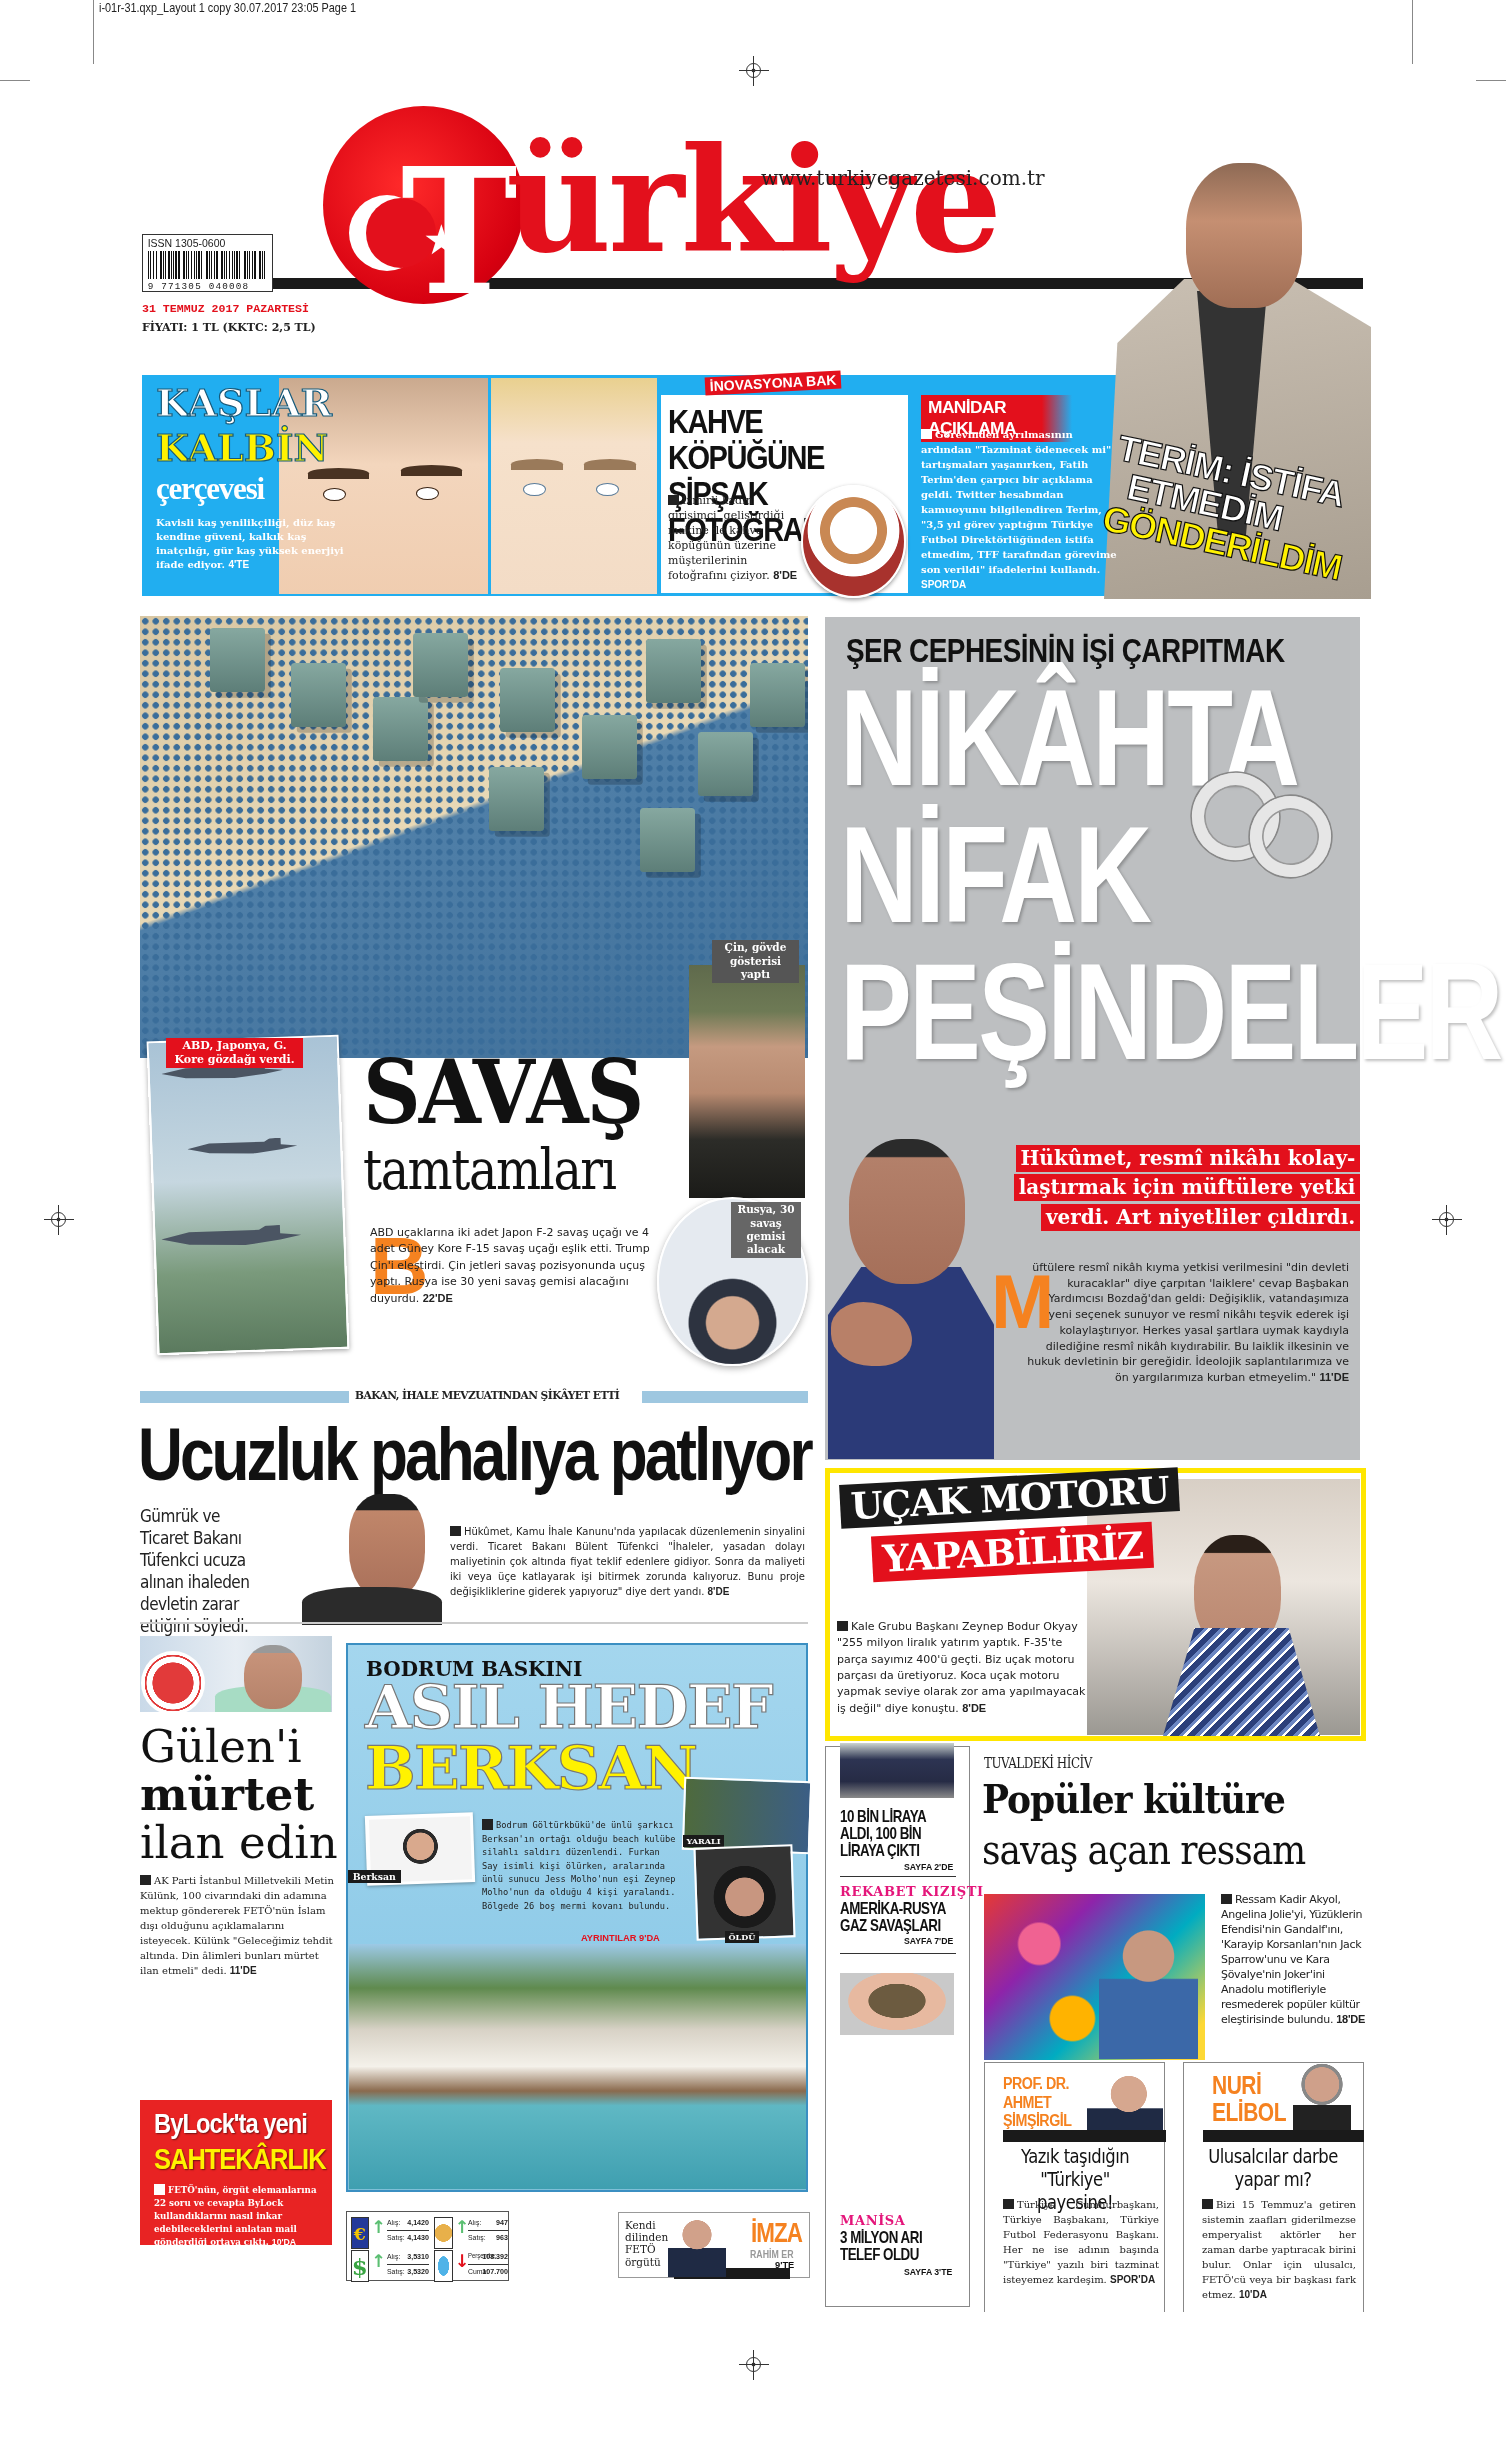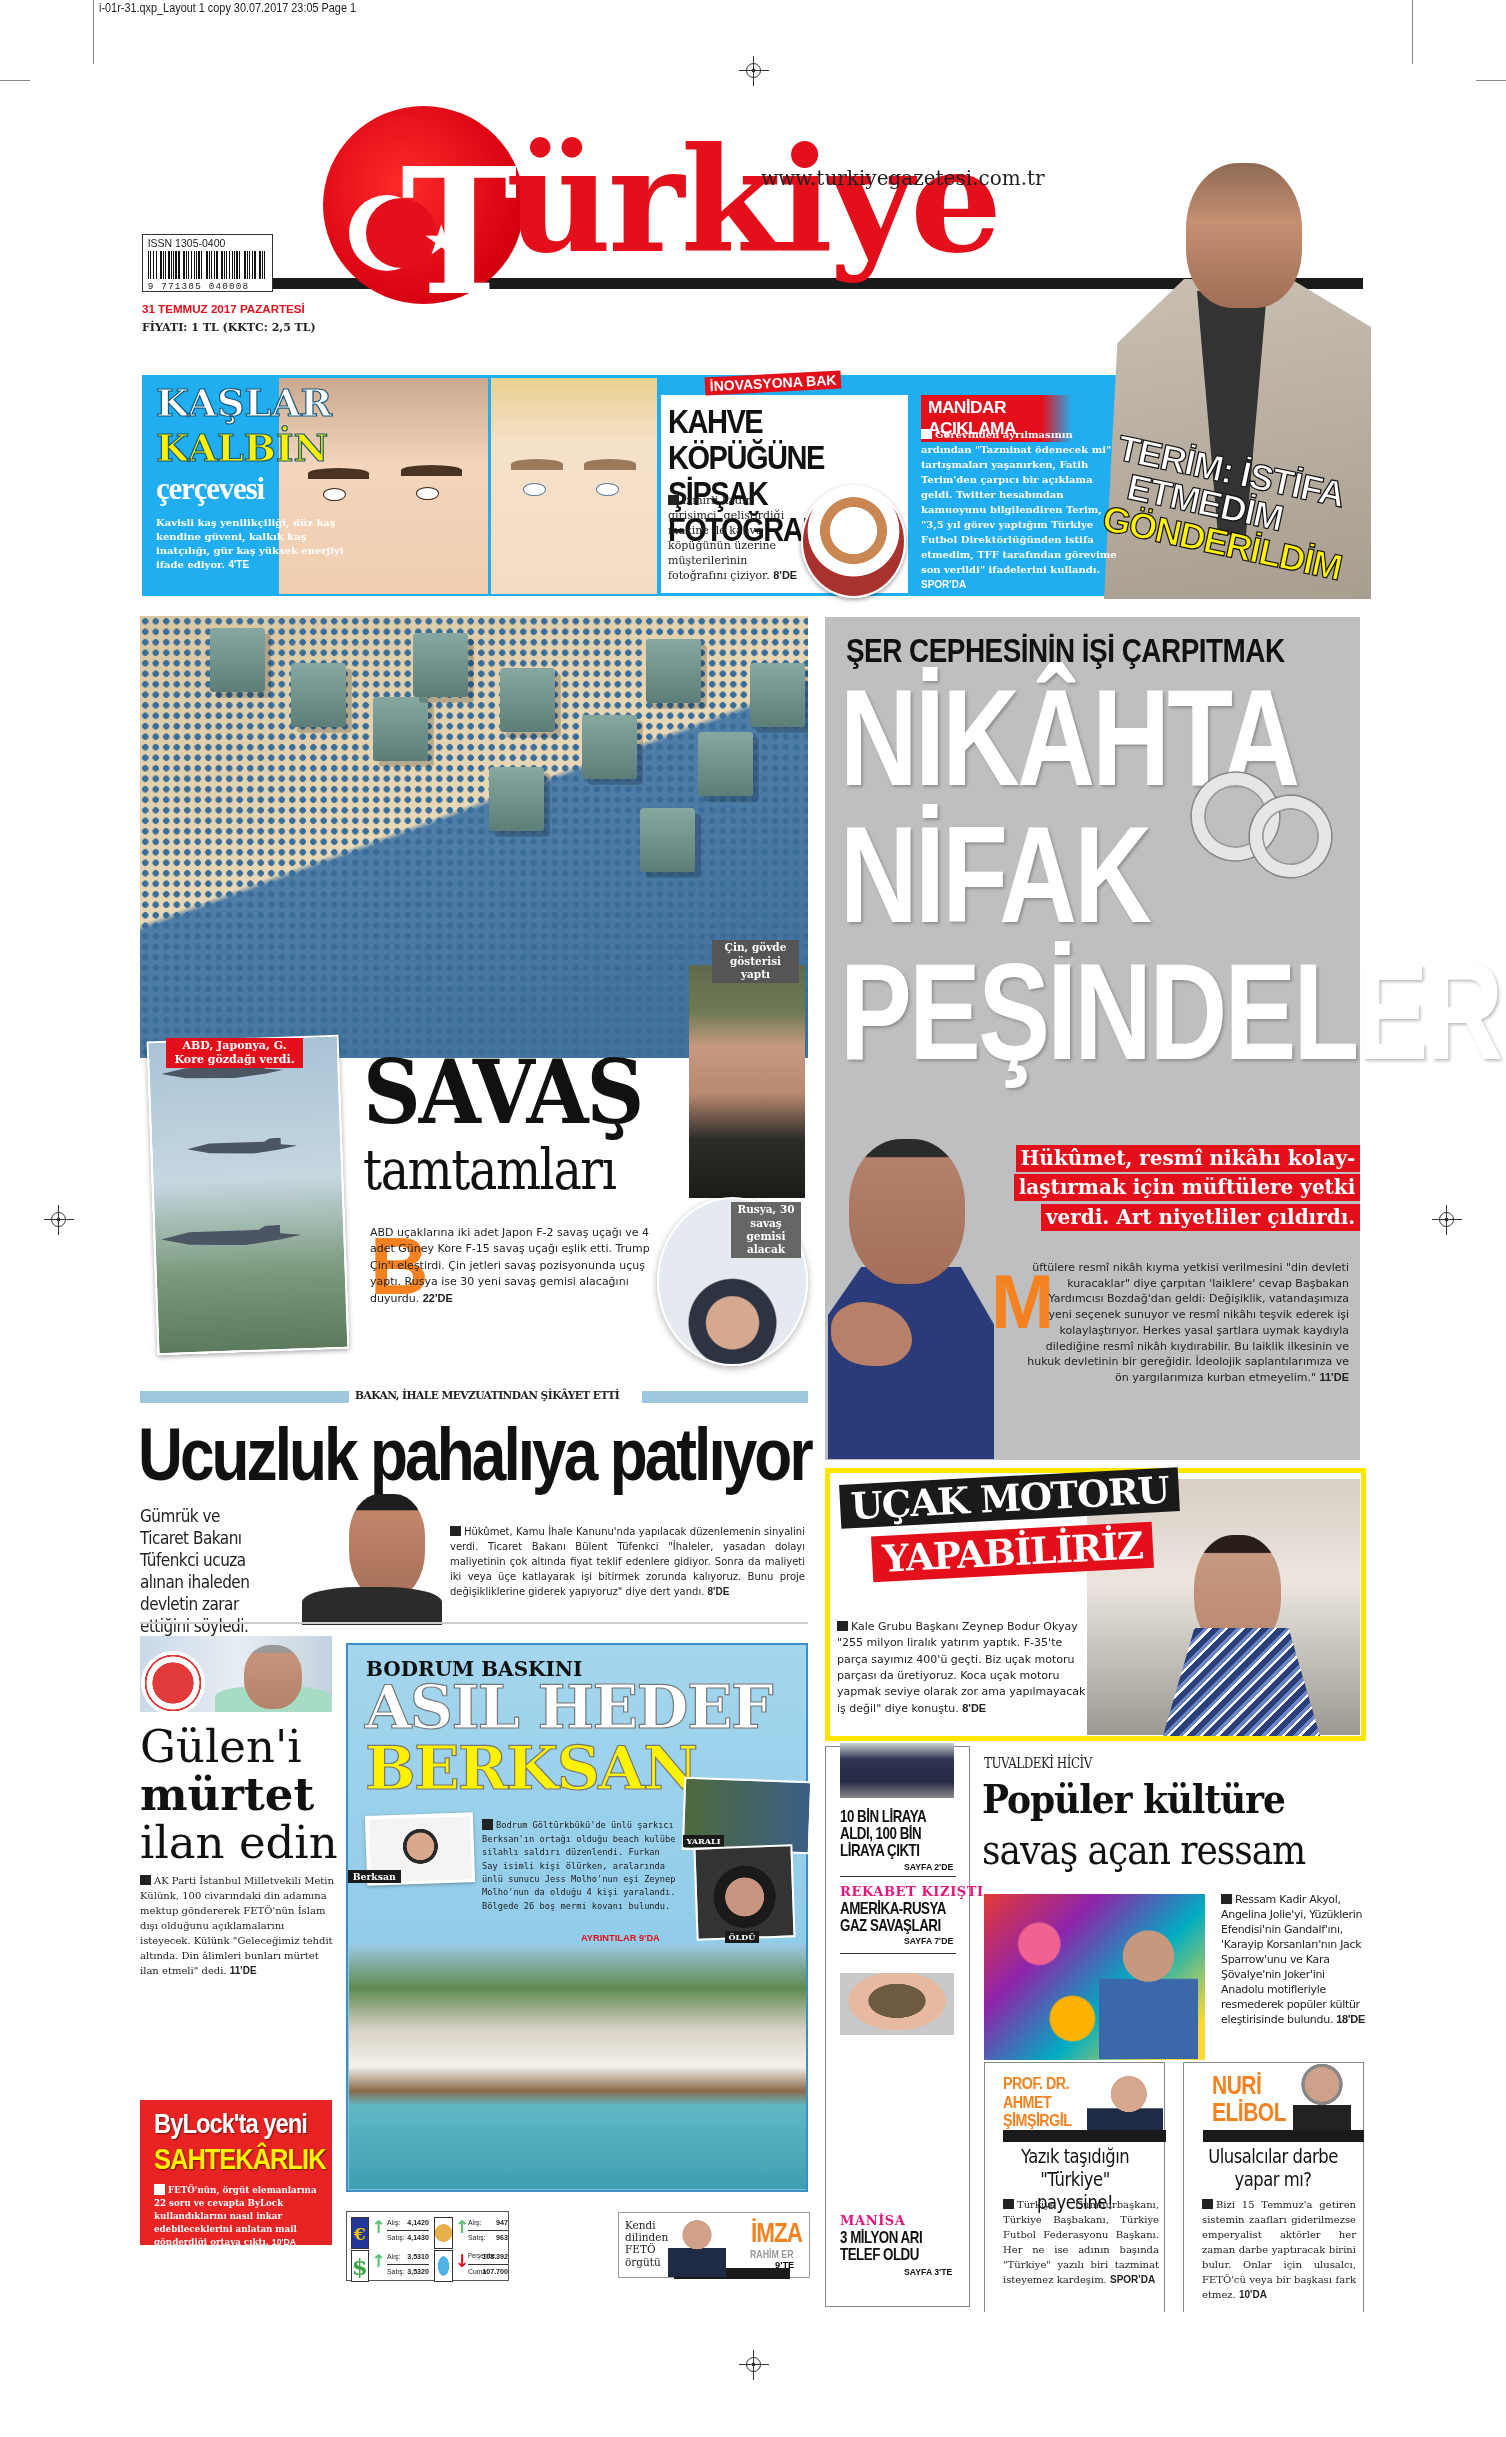--- a/index.html
+++ b/index.html
@@ -22,21 +22,21 @@
   #logo-crescent-cut { left: 366px; top: 198px; width: 70px; height: 70px; border-radius: 50%; background: #e3101c; }
   #logo-star { left: 423px; top: 220px; font-size: 41px; color: #fff; line-height: 1; }
   #logo-T { left: 401px; top: 145px; font-family: "DejaVu Serif", serif; font-weight: 700; font-size: 174px; line-height: 1; color: #fff; transform: scaleX(0.9); transform-origin: left; }
   #logo-rest { left: 506px; top: 128px; font-family: "DejaVu Serif", serif; font-weight: 700; font-size: 145px; line-height: 1; color: #e3101c; letter-spacing: -3.5px; }
   #website { left: 761px; top: 166px; font-family: "DejaVu Serif", serif; font-size: 20px; color: #222; }
   #mast-rule { left: 142px; top: 278px; width: 1221px; height: 10.5px; background: #1a1a1a; }
   #barcode-box { left: 142px; top: 234px; width: 131px; height: 58px; border: 1.2px solid #333; background: #fff; padding: 2.3px 4.7px; }
   #barcode-issn { font-family: "Liberation Sans", sans-serif; font-size: 10.5px; }
   #barcode-bars { height: 28px; margin: 1.7px 0; background: repeating-linear-gradient(90deg, #111 0 1.2px, #fff 1.2px 2.3px, #111 2.3px 2.9px, #fff 2.9px 4.7px, #111 4.7px 6.4px, #fff 6.4px 7.6px); }
   #barcode-num { font-family: "Liberation Mono", monospace; font-size: 9.3px; letter-spacing: 1.2px; }
-  #date { left: 142px; top: 302px; font-family: Liberation Sans, sans-serif; font-weight: 700; font-size: 11.6px; color: #e3101c; }
+  #date { left: 142px; top: 302px; font-family: Liberation Mono, monospace; font-weight: 700; font-size: 11.6px; color: #e3101c; }
   #price { left: 142px; top: 321px; font-family: "DejaVu Serif", serif; font-weight: 700; font-size: 11px; color: #222; }
 
   
   #strip { left: 142px; top: 375px; width: 1224px; height: 221px; background: #21aef0; }
   #kaslar-face1 { left: 279px; top: 378px; width: 209px; height: 216px; background: linear-gradient(180deg, #caa98e 0%, #f3d6bd 40%, #f0cdb0 100%); }
   #kaslar-face2 { left: 491px; top: 378px; width: 166px; height: 216px; background: linear-gradient(180deg, #e9d08f 0%, #f6e1cb 30%, #f3dcc6 100%); }
   .eyebrow { background: #4a3322; border-radius: 50% 50% 0 0; height: 10.5px; }
   .eye { width: 23px; height: 12.8px; border-radius: 50%; background: #fff; border: 1.7px solid #3a2415; }
   #kaslar-t1 { left: 156px; top: 384px; font-family: "DejaVu Serif", serif; font-weight: 700; font-size: 38px; color: #fff; -webkit-text-stroke: 1.2px #15597a; line-height: 1; }
   #kaslar-t2 { left: 156px; top: 429px; font-family: "DejaVu Serif", serif; font-weight: 700; font-size: 38px; color: #fff200; -webkit-text-stroke: 1.2px #15597a; line-height: 1; }
@@ -201,21 +201,21 @@
 
 <div id="mast-rule" class="abs"></div>
 <div id="logo-circle" class="abs"></div>
 <div id="logo-crescent" class="abs"></div>
 <div id="logo-crescent-cut" class="abs"></div>
 <div id="logo-star" class="abs">★</div>
 <div id="logo-T" class="abs">T</div>
 <div id="logo-rest" class="abs">ürkiye</div>
 <div id="website" class="abs">www.turkiyegazetesi.com.tr</div>
 <div id="barcode-box" class="abs">
-  <div id="barcode-issn">ISSN 1305-0400</div>
+  <div id="barcode-issn">ISSN 1305-0600</div>
   <div id="barcode-bars"></div>
   <div id="barcode-num">9 771305 040008</div>
 </div>
 <div id="date" class="abs">31 TEMMUZ 2017 PAZARTESİ</div>
 <div id="price" class="abs">FİYATI: 1 TL (KKTC: 2,5 TL)</div>
 
 <div id="strip" class="abs"></div>
 <div id="kaslar-face1" class="abs photo">
   <div class="eyebrow abs" style="left:29px;top:90px;width:61px;"></div>
   <div class="eyebrow abs" style="left:122px;top:87px;width:61px;"></div>

